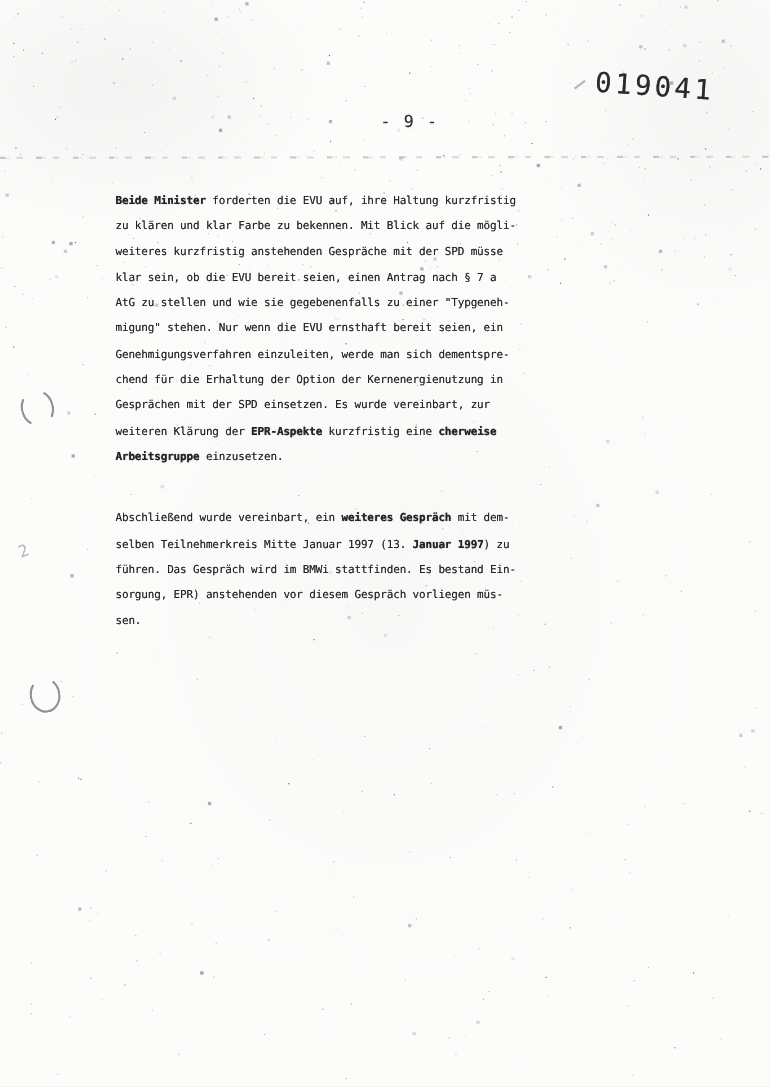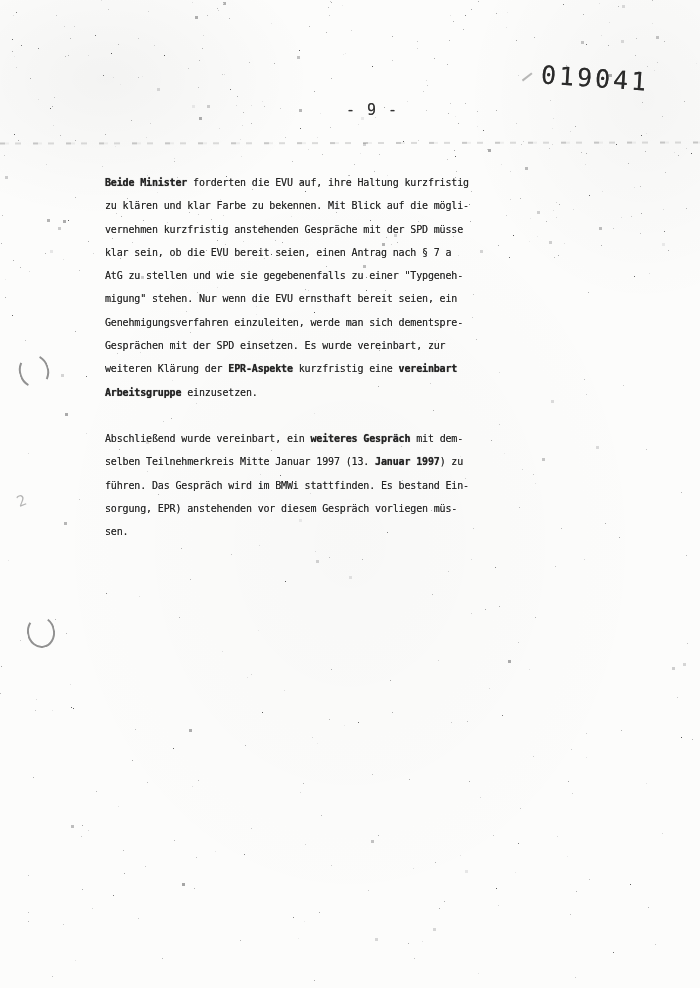--- a/index.html
+++ b/index.html
@@ -62,21 +62,21 @@
   .marginmark{
     position:absolute;left:17px;top:492px;
     font-size:15px;color:#8f8f8f;opacity:.65;
     transform:rotate(-22deg);
   }
   .docbody{
     position:absolute;left:105px;top:171px;width:530px;
     font-size:10px;line-height:23.3px;letter-spacing:-0.15px;
     text-shadow:0 0 .5px rgba(30,30,30,.55);
   }
-  .para + .para{margin-top:23px;}
+  .para + .para{margin-top:33px;}
   .line{white-space:pre;}
   .b{font-weight:700;text-shadow:0 0 .7px rgba(20,20,20,.8);}
 </style>
 </head>
 <body>
 
 <div class="page">
   <div class="noise" id="noise-light" style="box-shadow: rgb(203, 203, 203) 142px 277px 0px 1px, rgb(224, 224, 224) 240px 139px 0px 0px, rgb(173, 173, 173) 12px 51px 0px 0px, rgb(176, 176, 176) 648px 907px 0px 0px, rgb(204, 204, 204) 506px 215px 0px 0px, rgb(215, 215, 215) 623px 6px 0px 1px, rgb(201, 201, 201) 79px 499px 0px 0px, rgb(174, 174, 174) 408px 943px 0px 0px, rgb(200, 200, 200) 81px 836px 0px 0px, rgb(182, 182, 182) 336px 212px 0px 0px, rgb(223, 223, 223) 601px 35px 0px 0px, rgb(195, 195, 195) 473px 294px 0px 0px, rgb(222, 222, 222) 553px 118px 0px 0px, rgb(232, 232, 232) 280px 207px 0px 0px, rgb(212, 212, 212) 438px 660px 0px 0px, rgb(191, 191, 191) 348px 175px 0px 0px, rgb(173, 173, 173) 455px 177px 0px 0px, rgb(204, 204, 204) 423px 91px 0px 0px, rgb(234, 234, 234) 298px 938px 0px 0px, rgb(219, 219, 219) 223px 215px 0px 0px, rgb(204, 204, 204) 6px 177px 0px 1px, rgb(169, 169, 169) 434px 58px 0px 0px, rgb(195, 195, 195) 275px 240px 0px 0px, rgb(167, 167, 167) 302px 182px 0px 1px, rgb(233, 233, 233) 504px 453px 0px 0px, rgb(209, 209, 209) 418px 140px 0px 0px, rgb(199, 199, 199) 138px 38px 0px 0px, rgb(165, 165, 165) 124px 873px 0px 0px, rgb(221, 221, 221) 167px 222px 0px 0px, rgb(195, 195, 195) 435px 231px 0px 0px, rgb(197, 197, 197) 543px 459px 0px 1px, rgb(228, 228, 228) 646px 133px 0px 0px, rgb(223, 223, 223) 602px 191px 0px 0px, rgb(176, 176, 176) 478px 1px 0px 0px, rgb(165, 165, 165) 82px 825px 0px 0px, rgb(226, 226, 226) 478px 973px 0px 0px, rgb(222, 222, 222) 599px 3px 0px 0px, rgb(206, 206, 206) 533px 756px 0px 0px, rgb(202, 202, 202) 330px 1px 0px 0px, rgb(199, 199, 199) 521px 144px 0px 0px, rgb(220, 220, 220) 609px 22px 0px 0px, rgb(234, 234, 234) 256px 314px 0px 0px, rgb(200, 200, 200) 329px 15px 0px 0px, rgb(171, 171, 171) 605px 523px 0px 0px, rgb(165, 165, 165) 568px 781px 0px 0px, rgb(204, 204, 204) 306px 202px 0px 0px, rgb(218, 218, 218) 375px 117px 0px 0px, rgb(216, 216, 216) 300px 792px 0px 0px, rgb(219, 219, 219) 223px 3px 0px 0px, rgb(192, 192, 192) 414px 958px 0px 0px, rgb(200, 200, 200) 631px 216px 0px 0px, rgb(223, 223, 223) 654px 70px 0px 0px, rgb(182, 182, 182) 635px 55px 0px 0px, rgb(181, 181, 181) 664px 41px 0px 0px, rgb(234, 234, 234) 342px 5px 0px 0px, rgb(217, 217, 217) 147px 471px 0px 0px, rgb(171, 171, 171) 143px 220px 0px 0px, rgb(230, 230, 230) 120px 84px 0px 0px, rgb(211, 211, 211) 522px 469px 0px 0px, rgb(199, 199, 199) 285px 137px 0px 0px, rgb(197, 197, 197) 35px 710px 0px 0px, rgb(231, 231, 231) 115px 146px 0px 0px, rgb(206, 206, 206) 280px 108px 0px 0px, rgb(185, 185, 185) 432px 594px 0px 0px, rgb(195, 195, 195) 555px 566px 0px 0px, rgb(183, 183, 183) 162px 958px 0px 0px, rgb(178, 178, 178) 202px 48px 0px 0px, rgb(223, 223, 223) 529px 669px 0px 0px, rgb(212, 212, 212) 158px 89px 0px 1px, rgb(221, 221, 221) 174px 158px 0px 0px, rgb(179, 179, 179) 309px 26px 0px 0px, rgb(206, 206, 206) 74px 26px 0px 0px, rgb(221, 221, 221) 634px 187px 0px 0px, rgb(178, 178, 178) 431px 510px 0px 0px, rgb(227, 227, 227) 262px 101px 0px 0px, rgb(209, 209, 209) 163px 421px 0px 0px, rgb(178, 178, 178) 628px 163px 0px 0px, rgb(174, 174, 174) 601px 245px 0px 0px, rgb(223, 223, 223) 350px 577px 0px 1px, rgb(182, 182, 182) 546px 221px 0px 0px, rgb(210, 210, 210) 148px 11px 0px 0px, rgb(207, 207, 207) 538px 212px 0px 1px, rgb(230, 230, 230) 552px 128px 0px 0px, rgb(198, 198, 198) 613px 228px 0px 0px, rgb(222, 222, 222) 621px 217px 0px 0px, rgb(180, 180, 180) 588px 292px 0px 0px, rgb(206, 206, 206) 586px 394px 0px 0px, rgb(184, 184, 184) 243px 112px 0px 0px, rgb(200, 200, 200) 677px 697px 0px 0px, rgb(230, 230, 230) 477px 126px 0px 0px, rgb(182, 182, 182) 262px 250px 0px 0px, rgb(221, 221, 221) 553px 210px 0px 0px, rgb(170, 170, 170) 509px 661px 0px 1px, rgb(214, 214, 214) 308px 290px 0px 0px, rgb(212, 212, 212) 556px 202px 0px 0px, rgb(190, 190, 190) 354px 164px 0px 0px, rgb(228, 228, 228) 646px 783px 0px 0px, rgb(190, 190, 190) 401px 446px 0px 0px, rgb(171, 171, 171) 470px 221px 0px 0px, rgb(178, 178, 178) 645px 151px 0px 0px, rgb(225, 225, 225) 358px 124px 0px 0px, rgb(181, 181, 181) 217px 8px 0px 0px, rgb(186, 186, 186) 374px 171px 0px 0px, rgb(173, 173, 173) 392px 712px 0px 0px, rgb(204, 204, 204) 453px 236px 0px 0px, rgb(233, 233, 233) 317px 743px 0px 0px, rgb(212, 212, 212) 62px 375px 0px 1px, rgb(194, 194, 194) 28px 875px 0px 0px, rgb(172, 172, 172) 237px 96px 0px 0px, rgb(179, 179, 179) 449px 40px 0px 0px, rgb(178, 178, 178) 194px 888px 0px 0px, rgb(209, 209, 209) 523px 141px 0px 0px, rgb(188, 188, 188) 456px 171px 0px 0px, rgb(165, 165, 165) 314px 91px 0px 0px, rgb(217, 217, 217) 597px 447px 0px 1px, rgb(223, 223, 223) 192px 786px 0px 0px, rgb(189, 189, 189) 600px 228px 0px 1px, rgb(211, 211, 211) 481px 251px 0px 1px, rgb(169, 169, 169) 378px 386px 0px 0px, rgb(204, 204, 204) 487px 149px 0px 0px, rgb(216, 216, 216) 570px 131px 0px 0px, rgb(225, 225, 225) 162px 459px 0px 0px, rgb(223, 223, 223) 308px 149px 0px 0px, rgb(196, 196, 196) 330px 127px 0px 0px, rgb(182, 182, 182) 168px 232px 0px 0px, rgb(167, 167, 167) 619px 537px 0px 0px, rgb(188, 188, 188) 194px 228px 0px 0px, rgb(178, 178, 178) 362px 559px 0px 0px, rgb(188, 188, 188) 198px 780px 0px 0px, rgb(170, 170, 170) 558px 255px 0px 0px, rgb(184, 184, 184) 642px 102px 0px 0px, rgb(211, 211, 211) 264px 258px 0px 0px, rgb(219, 219, 219) 28px 453px 0px 0px, rgb(197, 197, 197) 646px 449px 0px 0px, rgb(221, 221, 221) 192px 2px 0px 0px, rgb(165, 165, 165) 454px 150px 0px 0px, rgb(178, 178, 178) 520px 198px 0px 0px, rgb(169, 169, 169) 491px 440px 0px 0px, rgb(207, 207, 207) 336px 207px 0px 0px, rgb(217, 217, 217) 140px 352px 0px 0px, rgb(227, 227, 227) 75px 960px 0px 0px, rgb(174, 174, 174) 326px 266px 0px 0px, rgb(172, 172, 172) 409px 779px 0px 0px, rgb(173, 173, 173) 18px 140px 0px 0px, rgb(219, 219, 219) 113px 77px 0px 0px, rgb(223, 223, 223) 535px 483px 0px 0px, rgb(212, 212, 212) 102px 166px 0px 0px, rgb(170, 170, 170) 5px 297px 0px 0px, rgb(218, 218, 218) 372px 103px 0px 0px, rgb(225, 225, 225) 272px 339px 0px 0px, rgb(214, 214, 214) 251px 674px 0px 0px, rgb(214, 214, 214) 88px 830px 0px 0px, rgb(223, 223, 223) 147px 442px 0px 1px, rgb(194, 194, 194) 582px 42px 0px 1px, rgb(198, 198, 198) 138px 918px 0px 0px, rgb(181, 181, 181) 229px 18px 0px 0px, rgb(184, 184, 184) 199px 60px 0px 0px, rgb(187, 187, 187) 467px 721px 0px 0px, rgb(229, 229, 229) 52px 710px 0px 0px, rgb(224, 224, 224) 422px 941px 0px 0px, rgb(193, 193, 193) 54px 97px 0px 0px, rgb(217, 217, 217) 471px 559px 0px 0px, rgb(173, 173, 173) 496px 13px 0px 0px, rgb(215, 215, 215) 480px 797px 0px 0px, rgb(196, 196, 196) 264px 106px 0px 0px, rgb(188, 188, 188) 476px 339px 0px 0px, rgb(199, 199, 199) 117px 353px 0px 0px, rgb(193, 193, 193) 322px 154px 0px 0px, rgb(219, 219, 219) 224px 74px 0px 0px, rgb(222, 222, 222) 101px 0px 0px 0px, rgb(174, 174, 174) 444px 901px 0px 0px, rgb(170, 170, 170) 206px 250px 0px 0px, rgb(174, 174, 174) 583px 14px 0px 0px, rgb(230, 230, 230) 466px 871px 0px 1px, rgb(211, 211, 211) 686px 148px 0px 0px, rgb(210, 210, 210) 417px 48px 0px 0px, rgb(218, 218, 218) 499px 372px 0px 0px, rgb(222, 222, 222) 222px 651px 0px 0px, rgb(225, 225, 225) 217px 287px 0px 0px, rgb(225, 225, 225) 256px 306px 0px 0px, rgb(171, 171, 171) 105px 134px 0px 0px, rgb(198, 198, 198) 647px 66px 0px 0px, rgb(215, 215, 215) 236px 105px 0px 0px, rgb(209, 209, 209) 349px 183px 0px 1px, rgb(213, 213, 213) 147px 175px 0px 0px, rgb(233, 233, 233) 362px 118px 0px 1px, rgb(199, 199, 199) 188px 68px 0px 0px, rgb(221, 221, 221) 86px 433px 0px 0px, rgb(173, 173, 173) 190px 730px 0px 1px, rgb(214, 214, 214) 434px 929px 0px 1px, rgb(188, 188, 188) 554px 257px 0px 0px, rgb(190, 190, 190) 196px 857px 0px 0px, rgb(168, 168, 168) 439px 908px 0px 0px, rgb(201, 201, 201) 392px 60px 0px 0px, rgb(233, 233, 233) 345px 53px 0px 0px, rgb(220, 220, 220) 146px 137px 0px 0px, rgb(233, 233, 233) 507px 12px 0px 0px, rgb(168, 168, 168) 75px 331px 0px 0px, rgb(174, 174, 174) 196px 17px 0px 1px, rgb(170, 170, 170) 66px 414px 0px 1px, rgb(177, 177, 177) 349px 175px 0px 0px, rgb(205, 205, 205) 218px 10px 0px 0px, rgb(201, 201, 201) 426px 110px 0px 0px, rgb(198, 198, 198) 533px 474px 0px 0px, rgb(198, 198, 198) 518px 642px 0px 0px, rgb(195, 195, 195) 309px 209px 0px 0px, rgb(168, 168, 168) 575px 126px 0px 0px, rgb(214, 214, 214) 376px 939px 0px 1px, rgb(219, 219, 219) 426px 80px 0px 0px, rgb(198, 198, 198) 145px 866px 0px 0px, rgb(170, 170, 170) 13px 260px 0px 0px, rgb(189, 189, 189) 589px 879px 0px 0px, rgb(184, 184, 184) 96px 791px 0px 0px, rgb(189, 189, 189) 2px 215px 0px 0px, rgb(211, 211, 211) 510px 199px 0px 0px, rgb(210, 210, 210) 16px 67px 0px 0px, rgb(170, 170, 170) 314px 980px 0px 0px, rgb(193, 193, 193) 298px 57px 0px 1px, rgb(217, 217, 217) 287px 230px 0px 0px, rgb(181, 181, 181) 621px 730px 0px 0px, rgb(192, 192, 192) 106px 273px 0px 0px, rgb(197, 197, 197) 520px 808px 0px 0px, rgb(231, 231, 231) 344px 725px 0px 0px, rgb(234, 234, 234) 567px 856px 0px 0px, rgb(218, 218, 218) 573px 209px 0px 0px, rgb(227, 227, 227) 291px 216px 0px 0px, rgb(182, 182, 182) 684px 101px 0px 0px, rgb(188, 188, 188) 329px 557px 0px 0px, rgb(216, 216, 216) 662px 833px 0px 0px, rgb(190, 190, 190) 198px 87px 0px 0px, rgb(223, 223, 223) 251px 105px 0px 0px, rgb(216, 216, 216) 552px 144px 0px 0px, rgb(175, 175, 175) 586px 153px 0px 0px, rgb(219, 219, 219) 53px 125px 0px 0px, rgb(173, 173, 173) 33px 777px 0px 0px, rgb(181, 181, 181) 686px 208px 0px 0px, rgb(220, 220, 220) 649px 273px 0px 0px, rgb(195, 195, 195) 190px 332px 0px 0px, rgb(226, 226, 226) 241px 156px 0px 0px, rgb(232, 232, 232) 157px 192px 0px 0px, rgb(192, 192, 192) 252px 189px 0px 0px, rgb(180, 180, 180) 70px 38px 0px 0px, rgb(179, 179, 179) 397px 242px 0px 0px, rgb(199, 199, 199) 549px 148px 0px 0px, rgb(229, 229, 229) 215px 851px 0px 0px, rgb(203, 203, 203) 132px 242px 0px 0px, rgb(182, 182, 182) 65px 523px 0px 1px, rgb(191, 191, 191) 379px 154px 0px 0px, rgb(183, 183, 183) 75px 197px 0px 0px, rgb(172, 172, 172) 52px 106px 0px 0px, rgb(170, 170, 170) 668px 250px 0px 0px, rgb(193, 193, 193) 174px 161px 0px 0px, rgb(223, 223, 223) 458px 255px 0px 0px, rgb(232, 232, 232) 320px 113px 0px 0px, rgb(184, 184, 184) 66px 633px 0px 0px, rgb(190, 190, 190) 636px 38px 0px 0px, rgb(183, 183, 183) 174px 840px 0px 0px, rgb(177, 177, 177) 75px 140px 0px 0px, rgb(223, 223, 223) 564px 243px 0px 0px, rgb(176, 176, 176) 118px 44px 0px 0px, rgb(214, 214, 214) 160px 346px 0px 0px, rgb(185, 185, 185) 60px 135px 0px 0px, rgb(190, 190, 190) 292px 161px 0px 0px, rgb(170, 170, 170) 489px 150px 0px 1px, rgb(165, 165, 165) 217px 240px 0px 0px, rgb(204, 204, 204) 571px 749px 0px 0px, rgb(167, 167, 167) 608px 45px 0px 0px, rgb(206, 206, 206) 550px 100px 0px 0px, rgb(233, 233, 233) 455px 116px 0px 0px, rgb(207, 207, 207) 317px 561px 0px 1px, rgb(209, 209, 209) 305px 844px 0px 0px, rgb(232, 232, 232) 300px 520px 0px 1px, rgb(184, 184, 184) 566px 65px 0px 0px, rgb(184, 184, 184) 123px 850px 0px 0px, rgb(199, 199, 199) 493px 835px 0px 0px, rgb(232, 232, 232) 460px 456px 0px 0px, rgb(194, 194, 194) 418px 221px 0px 0px, rgb(192, 192, 192) 372px 774px 0px 0px, rgb(204, 204, 204) 208px 106px 0px 1px, rgb(201, 201, 201) 222px 74px 0px 0px, rgb(173, 173, 173) 499px 606px 0px 0px, rgb(204, 204, 204) 225px 244px 0px 0px, rgb(186, 186, 186) 211px 219px 0px 0px, rgb(166, 166, 166) 469px 781px 0px 0px, rgb(172, 172, 172) 271px 450px 0px 0px, rgb(204, 204, 204) 472px 317px 0px 0px, rgb(219, 219, 219) 585px 164px 0px 0px, rgb(198, 198, 198) 571px 83px 0px 0px, rgb(184, 184, 184) 681px 492px 0px 0px, rgb(175, 175, 175) 120px 258px 0px 0px, rgb(171, 171, 171) 331px 2px 0px 0px, rgb(215, 215, 215) 46px 164px 0px 0px, rgb(224, 224, 224) 247px 677px 0px 0px, rgb(167, 167, 167) 390px 680px 0px 0px, rgb(215, 215, 215) 243px 241px 0px 0px, rgb(197, 197, 197) 231px 554px 0px 0px, rgb(184, 184, 184) 328px 7px 0px 0px, rgb(177, 177, 177) 534px 37px 0px 0px, rgb(227, 227, 227) 501px 164px 0px 0px, rgb(183, 183, 183) 251px 123px 0px 0px, rgb(194, 194, 194) 372px 841px 0px 1px, rgb(194, 194, 194) 640px 233px 0px 0px, rgb(194, 194, 194) 25px 340px 0px 0px, rgb(174, 174, 174) 496px 110px 0px 0px, rgb(165, 165, 165) 516px 40px 0px 0px, rgb(179, 179, 179) 201px 118px 0px 0px, rgb(184, 184, 184) 189px 212px 0px 0px, rgb(184, 184, 184) 0px 693px 0px 0px, rgb(176, 176, 176) 379px 350px 0px 0px, rgb(178, 178, 178) 448px 113px 0px 0px, rgb(206, 206, 206) 430px 383px 0px 0px, rgb(206, 206, 206) 550px 242px 0px 1px, rgb(215, 215, 215) 556px 217px 0px 0px, rgb(201, 201, 201) 657px 62px 0px 0px, rgb(189, 189, 189) 72px 826px 0px 1px, rgb(208, 208, 208) 64px 26px 0px 0px, rgb(168, 168, 168) 597px 85px 0px 0px, rgb(227, 227, 227) 317px 137px 0px 0px, rgb(166, 166, 166) 458px 123px 0px 0px, rgb(230, 230, 230) 51px 251px 0px 1px, rgb(179, 179, 179) 119px 449px 0px 0px, rgb(217, 217, 217) 557px 836px 0px 0px, rgb(175, 175, 175) 274px 63px 0px 0px, rgb(190, 190, 190) 147px 782px 0px 0px, rgb(218, 218, 218) 88px 55px 0px 0px, rgb(216, 216, 216) 196px 403px 0px 0px, rgb(188, 188, 188) 581px 152px 0px 0px, rgb(179, 179, 179) 179px 617px 0px 0px, rgb(178, 178, 178) 245px 745px 0px 0px, rgb(183, 183, 183) 329px 719px 0px 0px, rgb(231, 231, 231) 515px 872px 0px 0px, rgb(234, 234, 234) 529px 241px 0px 0px, rgb(166, 166, 166) 392px 36px 0px 0px, rgb(188, 188, 188) 364px 266px 0px 1px, rgb(224, 224, 224) 407px 101px 0px 0px, rgb(203, 203, 203) 20px 640px 0px 0px, rgb(214, 214, 214) 622px 41px 0px 1px, rgb(190, 190, 190) 665px 172px 0px 0px, rgb(173, 173, 173) 64px 221px 0px 1px, rgb(209, 209, 209) 395px 235px 0px 1px, rgb(220, 220, 220) 219px 128px 0px 0px, rgb(202, 202, 202) 575px 977px 0px 0px, rgb(177, 177, 177) 576px 891px 0px 0px, rgb(197, 197, 197) 427px 85px 0px 0px, rgb(217, 217, 217) 310px 493px 0px 0px, rgb(204, 204, 204) 465px 478px 0px 0px, rgb(170, 170, 170) 82px 889px 0px 0px, rgb(213, 213, 213) 436px 340px 0px 0px, rgb(178, 178, 178) 45px 253px 0px 0px, rgb(179, 179, 179) 692px 739px 0px 0px, rgb(201, 201, 201) 499px 424px 0px 0px, rgb(205, 205, 205) 116px 213px 0px 0px, rgb(184, 184, 184) 65px 56px 0px 0px, rgb(203, 203, 203) 59px 228px 0px 1px, rgb(218, 218, 218) 552px 401px 0px 1px, rgb(226, 226, 226) 506px 27px 0px 0px, rgb(189, 189, 189) 197px 292px 0px 0px, rgb(192, 192, 192) 135px 729px 0px 0px, rgb(189, 189, 189) 138px 77px 0px 0px, rgb(167, 167, 167) 485px 609px 0px 0px, rgb(224, 224, 224) 118px 806px 0px 0px, rgb(169, 169, 169) 559px 204px 0px 0px, rgb(229, 229, 229) 8px 560px 0px 0px, rgb(184, 184, 184) 561px 528px 0px 0px, rgb(220, 220, 220) 38px 99px 0px 0px, rgb(186, 186, 186) 386px 237px 0px 0px, rgb(191, 191, 191) 640px 186px 0px 0px, rgb(185, 185, 185) 465px 103px 0px 0px, rgb(207, 207, 207) 516px 123px 0px 0px, rgb(224, 224, 224) 652px 23px 0px 0px, rgb(229, 229, 229) 314px 413px 0px 0px, rgb(218, 218, 218) 259px 545px 0px 0px, rgb(217, 217, 217) 36px 699px 0px 0px, rgb(179, 179, 179) 535px 617px 0px 0px, rgb(226, 226, 226) 63px 259px 0px 0px, rgb(169, 169, 169) 177px 182px 0px 0px, rgb(231, 231, 231) 172px 380px 0px 0px, rgb(175, 175, 175) 131px 120px 0px 0px, rgb(195, 195, 195) 292px 230px 0px 0px, rgb(230, 230, 230) 360px 153px 0px 0px, rgb(172, 172, 172) 378px 835px 0px 0px, rgb(177, 177, 177) 158px 494px 0px 0px, rgb(190, 190, 190) 258px 367px 0px 0px, rgb(220, 220, 220) 260px 474px 0px 0px, rgb(177, 177, 177) 453px 21px 0px 0px, rgb(233, 233, 233) 341px 252px 0px 0px, rgb(183, 183, 183) 28px 921px 0px 0px, rgb(186, 186, 186) 526px 168px 0px 1px, rgb(232, 232, 232) 530px 218px 0px 0px, rgb(184, 184, 184) 686px 555px 0px 0px, rgb(188, 188, 188) 416px 232px 0px 0px, rgb(171, 171, 171) 200px 118px 0px 1px, rgb(219, 219, 219) 420px 485px 0px 0px, rgb(204, 204, 204) 623px 385px 0px 0px, rgb(187, 187, 187) 519px 507px 0px 0px, rgb(168, 168, 168) 132px 760px 0px 0px, rgb(170, 170, 170) 498px 245px 0px 0px, rgb(202, 202, 202) 450px 103px 0px 0px, rgb(179, 179, 179) 604px 70px 0px 1px, rgb(179, 179, 179) 326px 32px 0px 0px, rgb(186, 186, 186) 321px 815px 0px 0px, rgb(178, 178, 178) 463px 29px 0px 0px, rgb(220, 220, 220) 284px 690px 0px 0px, rgb(213, 213, 213) 221px 256px 0px 0px, rgb(206, 206, 206) 331px 865px 0px 0px, rgb(231, 231, 231) 258px 630px 0px 0px, rgb(214, 214, 214) 518px 75px 0px 0px, rgb(166, 166, 166) 641px 213px 0px 0px, rgb(190, 190, 190) 249px 62px 0px 0px, rgb(197, 197, 197) 79px 270px 0px 0px, rgb(218, 218, 218) 242px 125px 0px 0px, rgb(217, 217, 217) 663px 209px 0px 0px, rgb(186, 186, 186) 652px 0px 0px 0px, rgb(166, 166, 166) 207px 105px 0px 0px, rgb(176, 176, 176) 121px 216px 0px 0px, rgb(176, 176, 176) 610px 75px 0px 1px, rgb(205, 205, 205) 586px 733px 0px 0px, rgb(208, 208, 208) 150px 123px 0px 0px, rgb(207, 207, 207) 154px 45px 0px 0px, rgb(179, 179, 179) 20px 267px 0px 0px, rgb(230, 230, 230) 271px 23px 0px 0px, rgb(187, 187, 187) 214px 182px 0px 0px, rgb(182, 182, 182) 323px 462px 0px 0px, rgb(175, 175, 175) 127px 198px 0px 0px, rgb(223, 223, 223) 449px 510px 0px 0px, rgb(189, 189, 189) 584px 379px 0px 0px, rgb(189, 189, 189) 477px 111px 0px 0px, rgb(204, 204, 204) 198px 214px 0px 0px, rgb(175, 175, 175) 678px 155px 0px 0px, rgb(204, 204, 204) 448px 571px 0px 0px, rgb(215, 215, 215) 489px 688px 0px 0px, rgb(174, 174, 174) 331px 669px 0px 0px, rgb(179, 179, 179) 68px 55px 0px 0px, rgb(213, 213, 213) 203px 35px 0px 0px, rgb(222, 222, 222) 13px 15px 0px 0px, rgb(208, 208, 208) 572px 793px 0px 0px, rgb(166, 166, 166) 30px 78px 0px 0px, rgb(213, 213, 213) 584px 559px 0px 0px, rgb(177, 177, 177) 1px 243px 0px 0px, rgb(201, 201, 201) 251px 828px 0px 0px, rgb(202, 202, 202) 368px 890px 0px 0px, rgb(214, 214, 214) 498px 905px 0px 0px, rgb(165, 165, 165) 471px 9px 0px 0px, rgb(202, 202, 202) 63px 924px 0px 0px, rgb(217, 217, 217) 29px 271px 0px 0px, rgb(171, 171, 171) 88px 241px 0px 0px, rgb(202, 202, 202) 4px 155px 0px 0px, rgb(202, 202, 202) 451px 722px 0px 0px, rgb(181, 181, 181) 240px 940px 0px 0px, rgb(210, 210, 210) 351px 30px 0px 0px, rgb(170, 170, 170) 282px 242px 0px 0px, rgb(227, 227, 227) 450px 15px 0px 0px, rgb(230, 230, 230) 193px 106px 0px 1px, rgb(227, 227, 227) 460px 855px 0px 0px, rgb(233, 233, 233) 343px 54px 0px 0px, rgb(184, 184, 184) 207px 15px 0px 0px, rgb(206, 206, 206) 673px 668px 0px 1px, rgb(233, 233, 233) 220px 199px 0px 0px, rgb(223, 223, 223) 177px 180px 0px 0px, rgb(193, 193, 193) 657px 37px 0px 1px, rgb(232, 232, 232) 663px 244px 0px 1px, rgb(234, 234, 234) 696px 63px 0px 0px, rgb(193, 193, 193) 52px 976px 0px 0px, rgb(178, 178, 178) 55px 619px 0px 0px, rgb(186, 186, 186) 190px 579px 0px 0px, rgb(171, 171, 171) 433px 410px 0px 0px, rgb(182, 182, 182) 303px 783px 0px 0px, rgb(199, 199, 199) 473px 528px 0px 0px, rgb(213, 213, 213) 684px 664px 0px 1px, rgb(232, 232, 232) 142px 76px 0px 0px, rgb(168, 168, 168) 319px 912px 0px 0px, rgb(222, 222, 222) 413px 868px 0px 0px, rgb(197, 197, 197) 655px 944px 0px 0px, rgb(197, 197, 197) 56px 15px 0px 0px, rgb(234, 234, 234) 304px 921px 0px 0px, rgb(195, 195, 195) 687px 643px 0px 0px, rgb(178, 178, 178) 618px 6px 0px 0px, rgb(191, 191, 191) 112px 238px 0px 0px, rgb(207, 207, 207) 308px 230px 0px 0px, rgb(213, 213, 213) 92px 908px 0px 0px, rgb(232, 232, 232) 537px 236px 0px 0px, rgb(165, 165, 165) 183px 884px 0px 1px, rgb(222, 222, 222) 139px 596px 0px 0px, rgb(193, 193, 193) 402px 480px 0px 0px, rgb(165, 165, 165) 1px 666px 0px 0px, rgb(190, 190, 190) 177px 177px 0px 0px, rgb(166, 166, 166) 384px 107px 0px 0px, rgb(213, 213, 213) 262px 227px 0px 1px, rgb(214, 214, 214) 312px 737px 0px 0px, rgb(180, 180, 180) 331px 78px 0px 0px, rgb(204, 204, 204) 186px 311px 0px 0px, rgb(177, 177, 177) 224px 3px 0px 1px, rgb(190, 190, 190) 28px 912px 0px 0px, rgb(180, 180, 180) 48px 220px 0px 1px, rgb(216, 216, 216) 315px 551px 0px 0px, rgb(214, 214, 214) 93px 253px 0px 0px, rgb(180, 180, 180) 383px 244px 0px 1px, rgb(224, 224, 224) 70px 684px 0px 0px, rgb(208, 208, 208) 471px 613px 0px 0px, rgb(232, 232, 232) 14px 56px 0px 0px, rgb(197, 197, 197) 417px 41px 0px 0px, rgb(180, 180, 180) 305px 289px 0px 0px, rgb(224, 224, 224) 674px 152px 0px 0px, rgb(186, 186, 186) 471px 191px 0px 0px, rgb(211, 211, 211) 391px 244px 0px 0px, rgb(175, 175, 175) 171px 418px 0px 0px, rgb(183, 183, 183) 300px 110px 0px 1px, rgb(176, 176, 176) 447px 64px 0px 0px, rgb(231, 231, 231) 387px 175px 0px 0px, rgb(214, 214, 214) 510px 171px 0px 0px, rgb(212, 212, 212) 364px 144px 0px 1px, rgb(182, 182, 182) 435px 862px 0px 0px, rgb(196, 196, 196) 447px 159px 0px 0px, rgb(179, 179, 179) 181px 548px 0px 0px, rgb(192, 192, 192) 570px 914px 0px 0px, rgb(196, 196, 196) 662px 116px 0px 0px, rgb(227, 227, 227) 586px 757px 0px 0px, rgb(197, 197, 197) 108px 9px 0px 0px, rgb(234, 234, 234) 5px 279px 0px 0px, rgb(182, 182, 182) 385px 290px 0px 0px;"></div>
   <div class="noise" id="noise-dark" style="box-shadow: rgb(96, 96, 96) 50px 108px 0px 0px, rgb(118, 118, 118) 103px 75px 0px 0px, rgb(113, 113, 113) 230px 89px 0px 0px, rgb(138, 138, 138) 495px 567px 0px 0px, rgb(134, 134, 134) 465px 15px 0px 0px, rgb(127, 127, 127) 563px 4px 0px 0px, rgb(127, 127, 127) 16px 12px 0px 0px, rgb(98, 98, 98) 12px 315px 0px 0px, rgb(101, 101, 101) 300px 128px 0px 0px, rgb(111, 111, 111) 86px 376px 0px 0px, rgb(91, 91, 91) 171px 299px 0px 0px, rgb(136, 136, 136) 106px 593px 0px 0px, rgb(133, 133, 133) 469px 204px 0px 0px, rgb(122, 122, 122) 518px 843px 0px 0px, rgb(96, 96, 96) 14px 134px 0px 0px, rgb(88, 88, 88) 403px 141px 0px 0px, rgb(128, 128, 128) 366px 277px 0px 0px, rgb(115, 115, 115) 305px 191px 0px 0px, rgb(105, 105, 105) 12px 39px 0px 0px, rgb(88, 88, 88) 314px 312px 0px 0px, rgb(101, 101, 101) 221px 182px 0px 0px, rgb(115, 115, 115) 95px 35px 0px 0px, rgb(110, 110, 110) 226px 176px 0px 0px, rgb(137, 137, 137) 293px 917px 0px 0px, rgb(106, 106, 106) 358px 722px 0px 0px, rgb(89, 89, 89) 285px 581px 0px 0px, rgb(130, 130, 130) 387px 532px 0px 0px, rgb(86, 86, 86) 271px 254px 0px 0px, rgb(103, 103, 103) 483px 130px 0px 0px, rgb(87, 87, 87) 372px 66px 0px 0px, rgb(91, 91, 91) 691px 153px 0px 0px, rgb(96, 96, 96) 68px 220px 0px 0px, rgb(102, 102, 102) 589px 195px 0px 0px, rgb(94, 94, 94) 616px 144px 0px 0px, rgb(124, 124, 124) 113px 895px 0px 0px, rgb(98, 98, 98) 641px 135px 0px 0px, rgb(120, 120, 120) 502px 715px 0px 0px, rgb(91, 91, 91) 455px 156px 0px 0px, rgb(90, 90, 90) 496px 888px 0px 0px, rgb(123, 123, 123) 21px 45px 0px 0px, rgb(104, 104, 104) 71px 707px 0px 0px, rgb(111, 111, 111) 613px 952px 0px 0px, rgb(105, 105, 105) 509px 257px 0px 0px, rgb(116, 116, 116) 370px 220px 0px 0px, rgb(110, 110, 110) 586px 44px 0px 0px, rgb(132, 132, 132) 38px 48px 0px 0px, rgb(94, 94, 94) 299px 50px 0px 0px, rgb(97, 97, 97) 73px 708px 0px 0px, rgb(111, 111, 111) 280px 475px 0px 0px, rgb(86, 86, 86) 111px 53px 0px 0px, rgb(86, 86, 86) 681px 737px 0px 0px, rgb(101, 101, 101) 173px 748px 0px 0px, rgb(134, 134, 134) 244px 854px 0px 0px, rgb(87, 87, 87) 164px 55px 0px 0px, rgb(92, 92, 92) 262px 712px 0px 0px, rgb(103, 103, 103) 634px 276px 0px 0px, rgb(105, 105, 105) 366px 290px 0px 0px, rgb(85, 85, 85) 513px 235px 0px 0px, rgb(91, 91, 91) 630px 884px 0px 0px, rgb(123, 123, 123) 664px 231px 0px 0px;"></div>
 
@@ -85,27 +85,28 @@
   <div class="scanline"></div>
   <div class="mark-tick"></div>
   <div class="punch punch1"></div>
   <div class="punch punch2"></div>
   <div class="marginmark">2</div>
 
   <div class="docbody">
       <div class="para">
         <div class="line"><span class="b">Beide Minister</span><span> forderten die EVU auf, ihre Haltung kurzfristig</span></div>
         <div class="line"><span>zu klären und klar Farbe zu bekennen. Mit Blick auf die mögli-</span></div>
-        <div class="line"><span>vernehmen kurzfristig anstehenden Gespräche mit der SPD müsse</span></div>
+        <div class="line"><span>weiteres kurzfristig anstehenden Gespräche mit der SPD müsse</span></div>
         <div class="line"><span>klar sein, ob die EVU bereit seien, einen Antrag nach § 7 a</span></div>
         <div class="line"><span>AtG zu stellen und wie sie gegebenenfalls zu einer "Typgeneh-</span></div>
         <div class="line"><span>migung" stehen. Nur wenn die EVU ernsthaft bereit seien, ein</span></div>
         <div class="line"><span>Genehmigungsverfahren einzuleiten, werde man sich dementspre-</span></div>
+        <div class="line"><span>chend für die Erhaltung der Option der Kernenergienutzung in</span></div>
         <div class="line"><span>Gesprächen mit der SPD einsetzen. Es wurde vereinbart, zur</span></div>
-        <div class="line"><span>weiteren Klärung der </span><span class="b">EPR-Aspekte</span><span> kurzfristig eine </span><span class="b">vereinbart</span></div>
+        <div class="line"><span>weiteren Klärung der </span><span class="b">EPR-Aspekte</span><span> kurzfristig eine </span><span class="b">cherweise</span></div>
         <div class="line"><span class="b">Arbeitsgruppe</span><span> einzusetzen.</span></div>
       </div>
       <div class="para">
         <div class="line"><span>Abschließend wurde vereinbart, ein </span><span class="b">weiteres Gespräch</span><span> mit dem-</span></div>
         <div class="line"><span>selben Teilnehmerkreis Mitte Januar 1997 (13. </span><span class="b">Januar 1997</span><span>) zu</span></div>
         <div class="line"><span>führen. Das Gespräch wird im BMWi stattfinden. Es bestand Ein-</span></div>
         <div class="line"><span>sorgung, EPR) anstehenden vor diesem Gespräch vorliegen müs-</span></div>
         <div class="line"><span>sen.</span></div>
       </div>
     </div>

